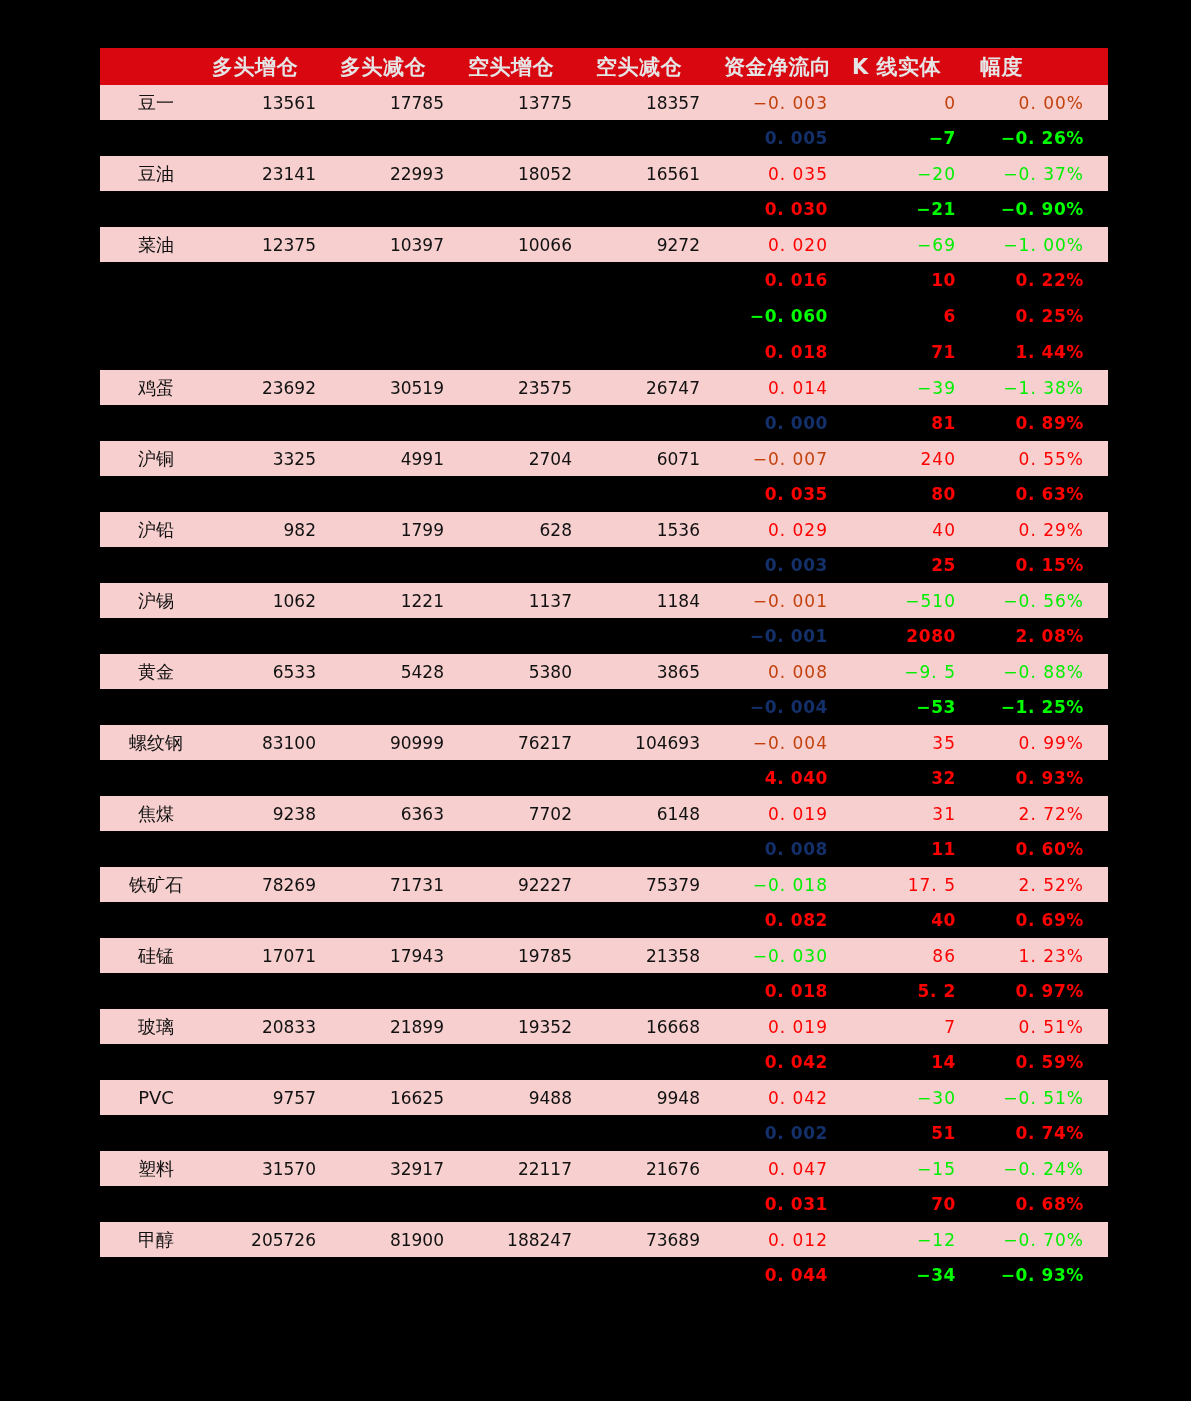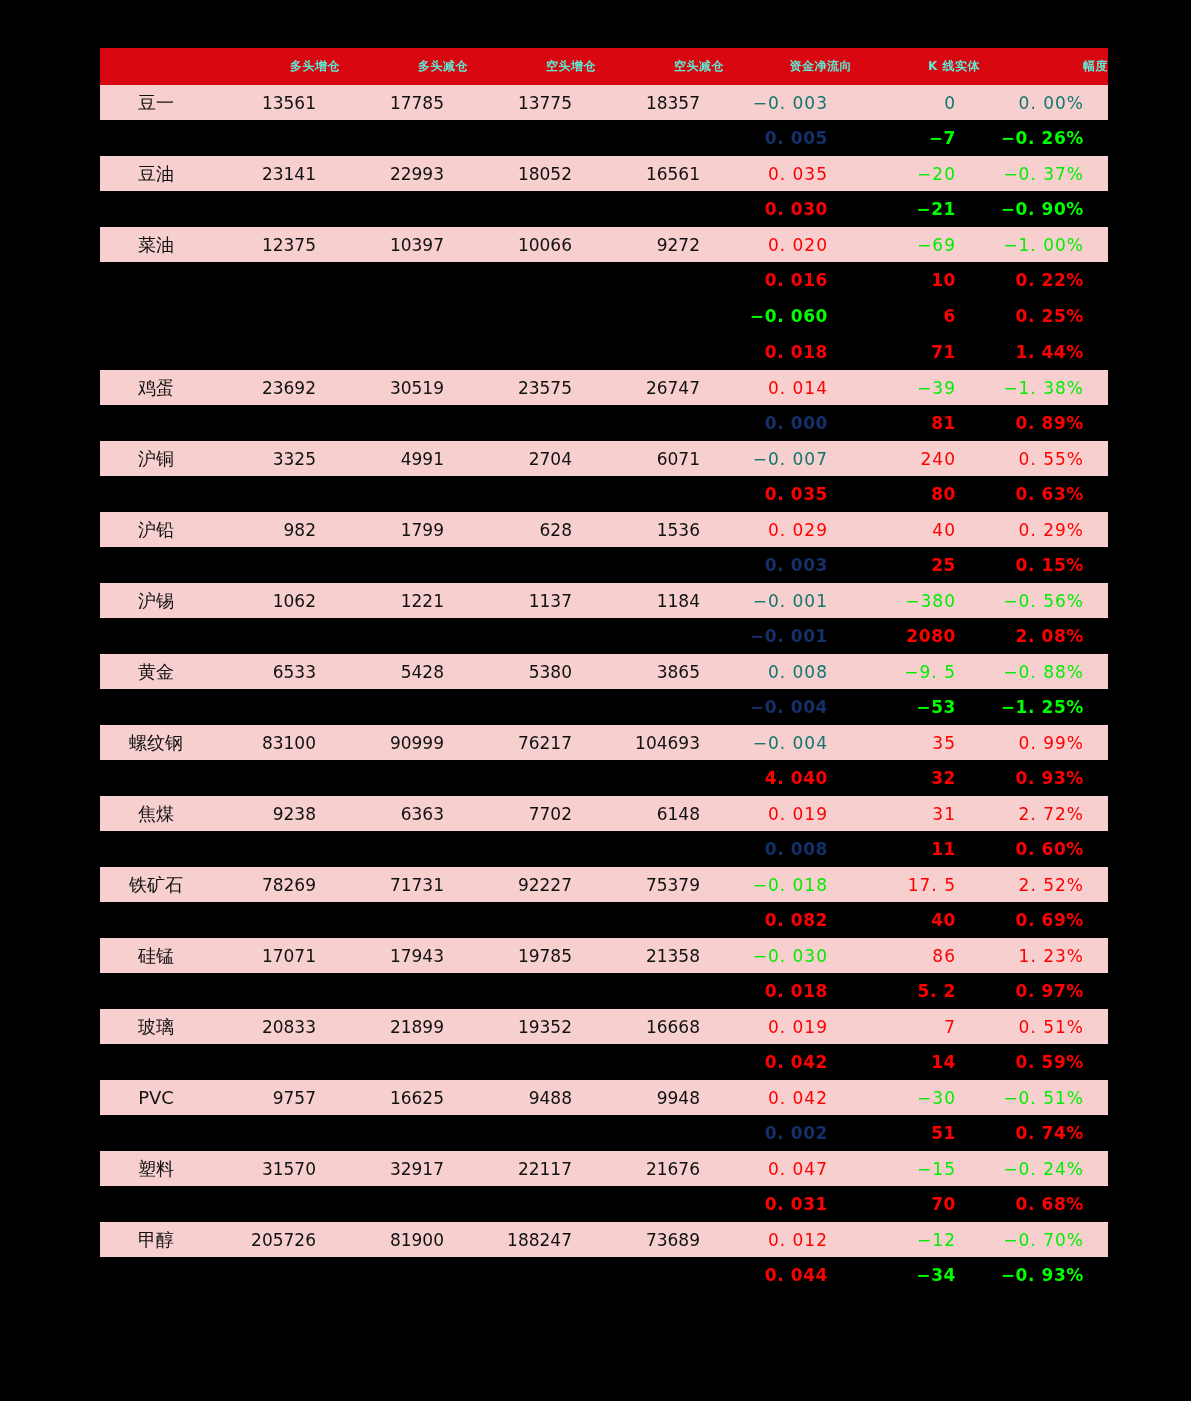--- a/index.html
+++ b/index.html
@@ -22,25 +22,25 @@
   }
 
   table.futures-table col.c-name  { width: 112px; }
   table.futures-table col.c-num   { width: 128px; }
   table.futures-table col.c-flow  { width: 128px; }
   table.futures-table col.c-kline { width: 128px; }
   table.futures-table col.c-amp   { width: 128px; }
 
   thead th {
     background: #D80710;
-    color: #5eead4;
+    color: #e5e5e5;
     font-weight: bold;
-    font-size: 12px;
+    font-size: 21px;
     height: 37px;
-    text-align: right;
+    text-align: left;
     letter-spacing: 0.5px;
     vertical-align: middle;
   }
   thead th.th-name { background: #D80710; }
 
   tbody tr.row-main   { background: #F7CFCF; height: 35px; }
   tbody tr.row-second { background: #000000; height: 36px; }
 
   tbody td {
     height: 35px;
@@ -61,21 +61,21 @@
   td.cell-val {
     text-align: right;
     padding-right: 24px;
     letter-spacing: 1px;
   }
   tbody tr.row-second td.cell-val { font-weight: bold; letter-spacing: 0.6px; }
   tbody tr.row-second td.cell-blank { background:#000; }
 
   .v-red   { color: #FF0000; }
   .v-green { color: #00EE00; }
-  .v-blue  { color: #0f766e; }
+  .v-blue  { color: #c2410c; }
   tbody tr.row-second .v-green { color: #00FF00; }
   tbody tr.row-second .v-red   { color: #FF0000; }
   tbody tr.row-second .v-blue  { color: #14306B; }
 </style>
 </head>
 <body>
 
 <div id="page">
   <table class="futures-table">
     <colgroup>
@@ -241,21 +241,21 @@
           <td class="cell-val v-red">25</td>
           <td class="cell-val v-red">0. 15%</td>
         </tr>
         <tr class="row-main">
           <td class="cell-name">沪锡</td>
           <td class="cell-num">1062</td>
           <td class="cell-num">1221</td>
           <td class="cell-num">1137</td>
           <td class="cell-num">1184</td>
           <td class="cell-val v-blue">−0. 001</td>
-          <td class="cell-val v-green">−380</td>
+          <td class="cell-val v-green">−510</td>
           <td class="cell-val v-green">−0. 56%</td>
         </tr>
         <tr class="row-second">
           <td class="cell-blank"></td>
           <td class="cell-blank"></td>
           <td class="cell-blank"></td>
           <td class="cell-blank"></td>
           <td class="cell-blank"></td>
           <td class="cell-val v-blue">−0. 001</td>
           <td class="cell-val v-red">2080</td>

